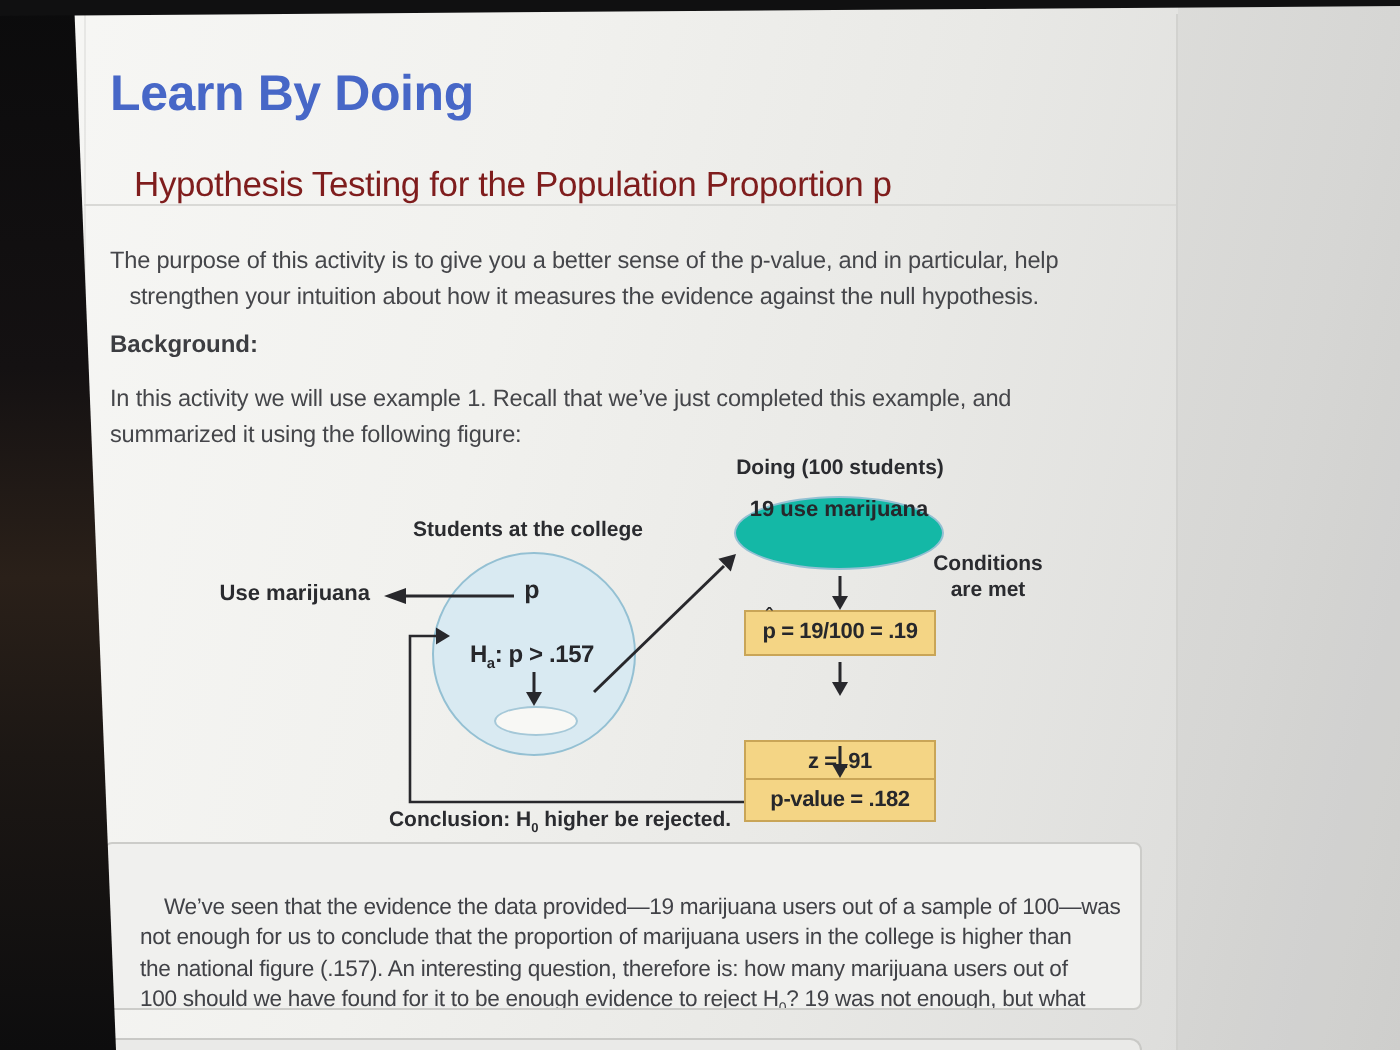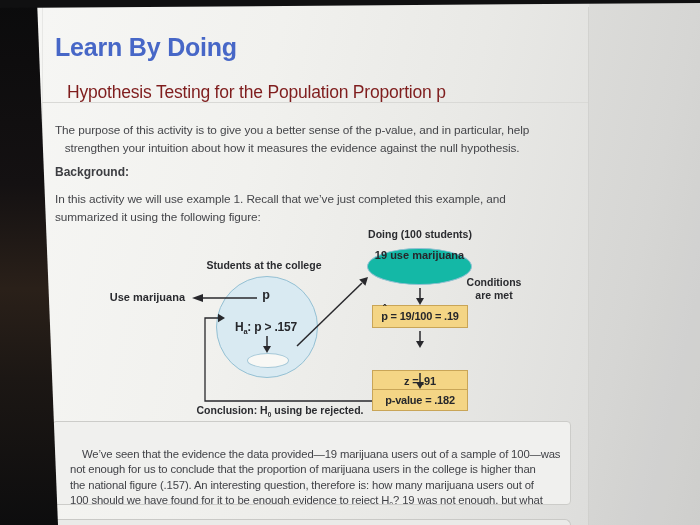--- a/index.html
+++ b/index.html
@@ -123,21 +123,21 @@
   <div class="fig-label conditions-label">
     <span>Conditions</span><br>
     <span>are met</span>
   </div>
   <div class="fig-label use-label">Use marijuana</div>
   <div class="pop-p">p</div>
   <div class="hyp hyp2">
     <span>H</span><sub>a</sub><span>: p &gt; .157</span>
   </div>
   <div class="fig-label conclusion-label">
-    <span>Conclusion: H</span><sub>0</sub><span> using be rejected.</span>
+    <span>Conclusion: H</span><sub>0</sub><span> higher be rejected.</span>
   </div>
 </div>
 
 <div class="abs question-box">
   <p class="question-text">
     <span>We’ve seen that the evidence the data provided—19 marijuana users out of a sample of 100—was
 not enough for us to conclude that the proportion of marijuana users in the college is higher than
 the national figure (.157). An interesting question, therefore is: how many marijuana users out of
 100 should we have found for it to be enough evidence to reject </span><span>H</span><sub>0</sub><span>? 19 was not enough, but what
 would have been enough? 21? 25?</span>

